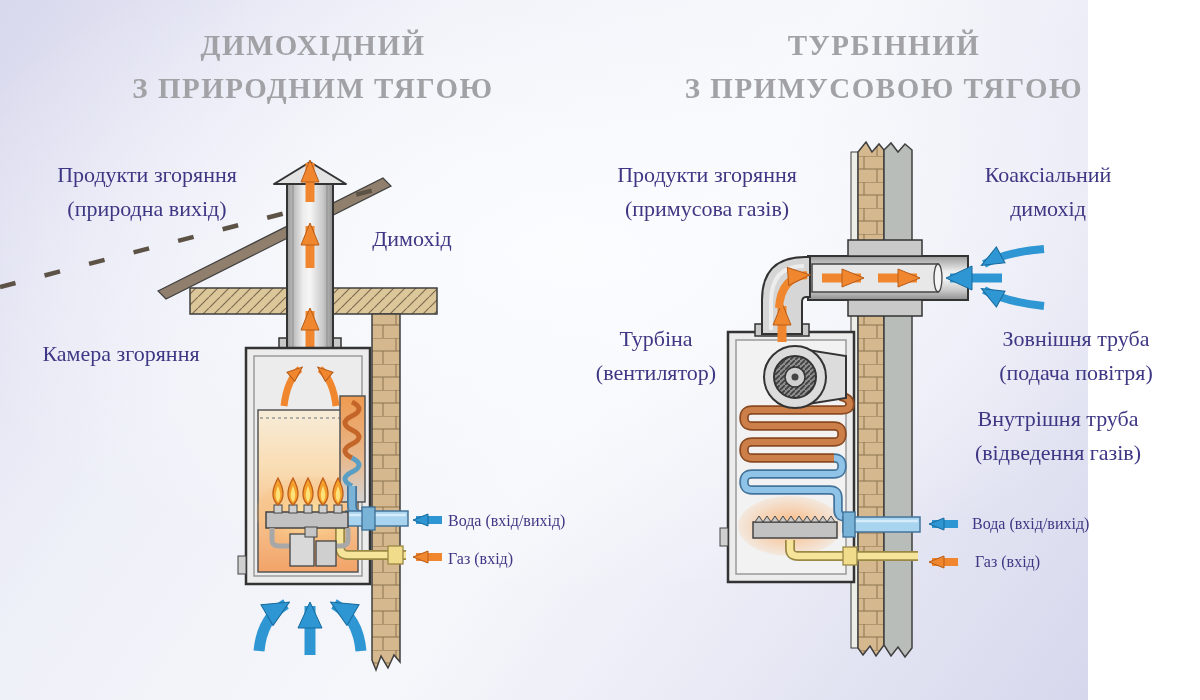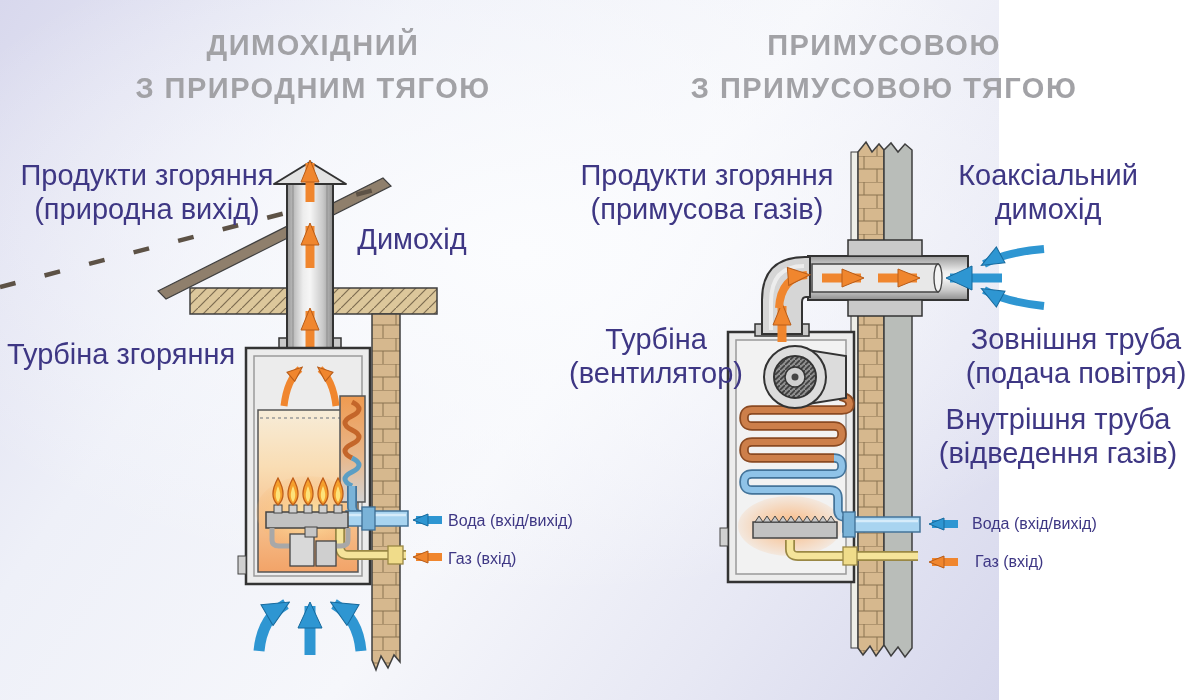--- a/index.html
+++ b/index.html
@@ -1,37 +1,38 @@
 <!DOCTYPE html>
 <html style="--c-title_text: #a2a2a6; --c-label_text: #3e3784; --c-hot_flow: #f0862e; --c-cold_flow: #2e96d2; --c-water_pipe: #a8d4f0; --c-gas_pipe: #f5e49a; --c-brick: #d6b88e; --c-metal_light: #ededed; --c-background_edge: #d8d8ed; --c-background_center: #fbfcfe;"><head>
 <meta charset="utf-8">
 <style>
   html,body{margin:0;padding:0;}
   body{
     width:1200px;height:700px;overflow:hidden;
     font-family:"Liberation Sans", sans-serif;
   }
   .stage{
-    position:relative;width:999px;height:700px;
+    position:relative;width:1088px;height:700px;
     background:
       radial-gradient(ellipse 900px 480px at 52% 36%, var(--c-background_center,#fbfcfe) 0%, rgba(251,252,254,0) 72%),
       linear-gradient(125deg, var(--c-background_edge,#d8d8ed) 0%, #eef0f8 28%, #f6f7fb 55%, #e7e8f4 78%, #d6d7ec 100%);
+    font-family: Liberation Serif, serif;
   }
   svg{position:absolute;left:0;top:0;}
   .title{
     position:absolute;transform:translateX(-50%);
     text-align:center;white-space:nowrap;
     font-size:29px;line-height:43px;font-weight:700;letter-spacing:1.5px;
     color:var(--c-title_text,#a2a2a6);
   }
   .title span{display:block;}
   .lbl{
     position:absolute;transform:translateX(-50%);
     text-align:center;white-space:nowrap;
-    font-size:29px;line-height:34px;font-weight:400;
+    font-size:22px;line-height:34px;font-weight:400;
     color:var(--c-label_text,#3e3784);
   }
   .lbl span{display:block;}
   .lbl-left{
     position:absolute;white-space:nowrap;
     font-size:16px;line-height:26px;font-weight:400;
     color:var(--c-label_text,#3e3784);
   }
 </style>
 </head>
@@ -289,33 +290,33 @@
       <line x1="958" y1="562" x2="932" y2="562" stroke="#f0862e" stroke-width="8" marker-end="url(#mOrS)"></line>
     </g>
   </g>
 </svg>
 
   <div class="title" style="left:313px; top:24px;">
     <span>ДИМОХІДНИЙ</span>
     <span>З ПРИРОДНИМ ТЯГОЮ</span>
   </div>
   <div class="title" style="left:884px; top:24px;">
-    <span>ПРИМУСОВОЮ</span>
+    <span>ТУРБІННИЙ</span>
     <span>З ПРИМУСОВОЮ ТЯГОЮ</span>
   </div>
 
   <div class="lbl" style="left:147px; top:158px;">
     <span>Продукти згоряння</span>
     <span>(природна вихід)</span>
   </div>
   <div class="lbl" style="left:412px; top:222px;">
     <span>Димохід</span>
   </div>
   <div class="lbl" style="left:121px; top:337px;">
-    <span>Турбіна згоряння</span>
+    <span>Камера згоряння</span>
   </div>
   <div class="lbl-left" style="left:448px; top:508px;">
     <span>Вода (вхід/вихід)</span>
   </div>
   <div class="lbl-left" style="left:448px; top:546px;">
     <span>Газ (вхід)</span>
   </div>
 
   <div class="lbl" style="left:707px; top:158px;">
     <span>Продукти згоряння</span>

